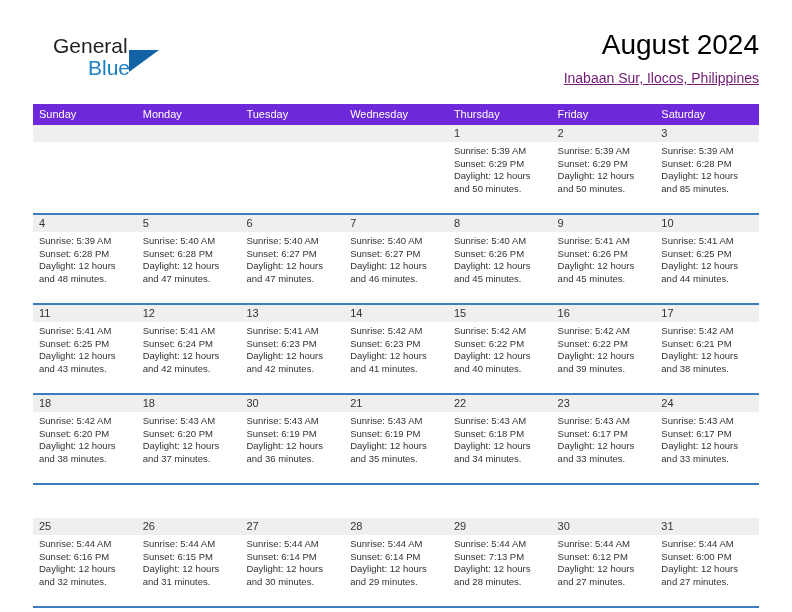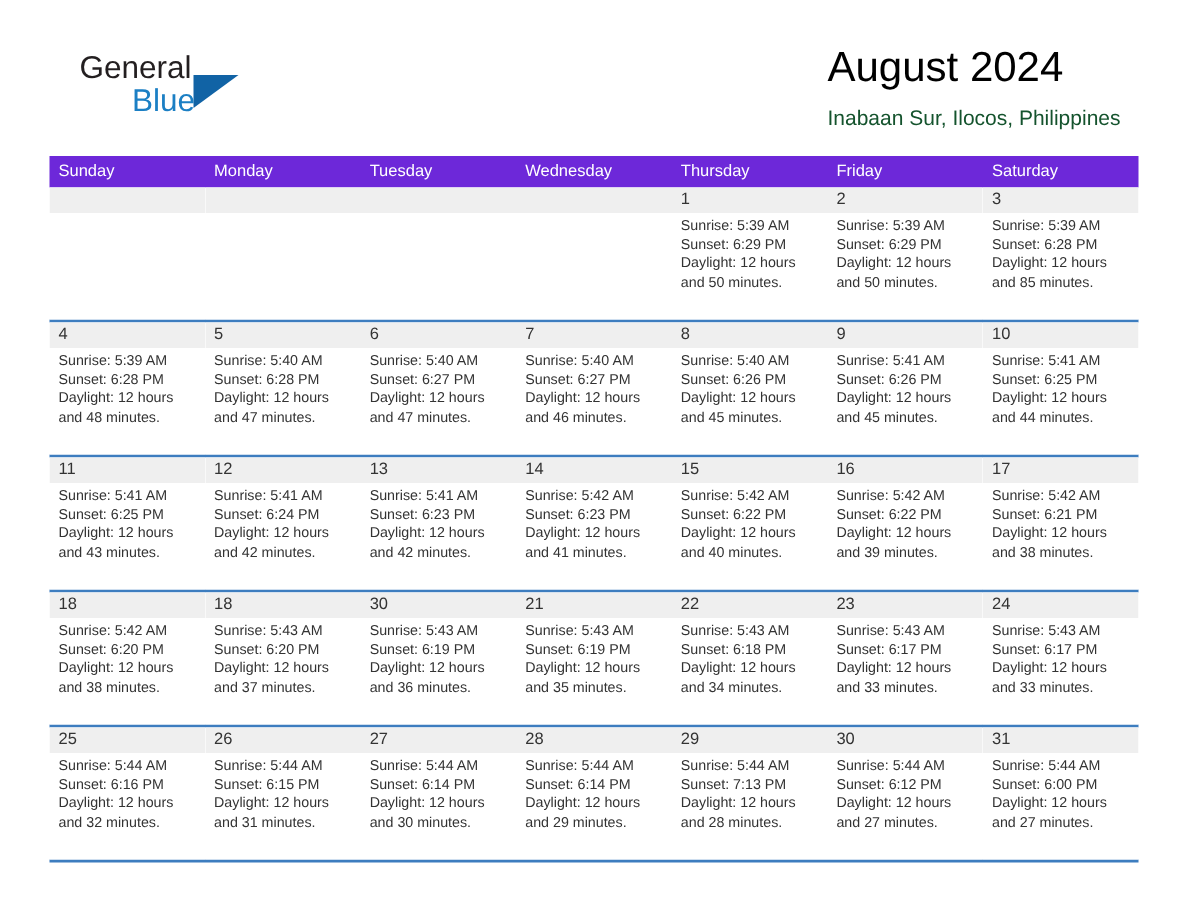--- a/index.html
+++ b/index.html
@@ -59,37 +59,38 @@
     left: 96px;
     top: 16px;
     width: 0;
     height: 0;
     border-left: 30px solid #1163a5;
     border-bottom: 22px solid transparent;
   }
 
   .title-block {
     position: absolute;
-    right: 12px;
+    right: 0px;
     top: 0px;
-    text-align: left;
+    text-align: right;
     margin-left: 32px;
   }
   .month-title {
     font-size: 28px;
     color: #000000;
     line-height: 34px;
     white-space: nowrap;
   }
   .location-subtitle {
     font-size: 14px;
-    color: #14532d;
+    color: #701a75;
     line-height: 20px;
     margin-top: 6px;
     white-space: nowrap;
+    text-decoration: underline;
   }
 
   
   .calendar {
     position: absolute;
     left: 33px;
     top: 104px;
     width: 726px;
   }
   .weekday-row {
@@ -111,20 +112,21 @@
 
   .week-row {
     display: flex;
     width: 726px;
     height: 90px;
     border-bottom: 2px solid #3d7dbf;
     box-sizing: border-box;
   }
   .week-row.last {
     border-bottom: 2px solid #3d7dbf;
+    margin-top: 33px;
   }
   .day-cell {
     flex: 1 1 0;
     box-sizing: border-box;
     background: #ffffff;
     position: relative;
     overflow: hidden;
   }
   .day-number-band {
     height: 17px;

